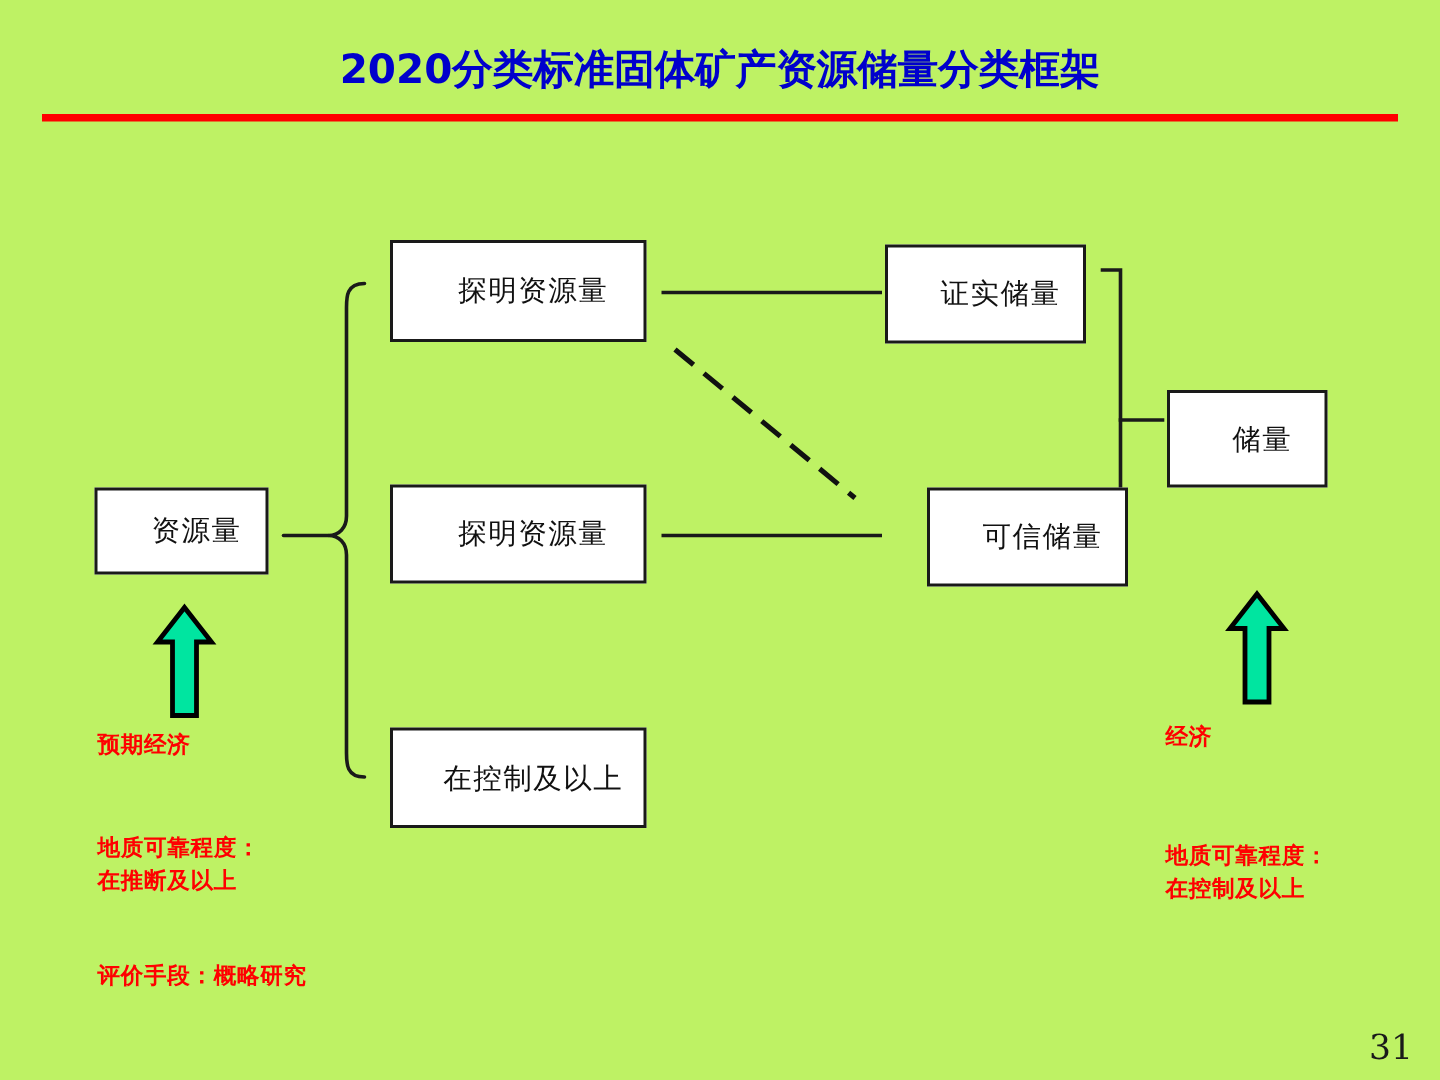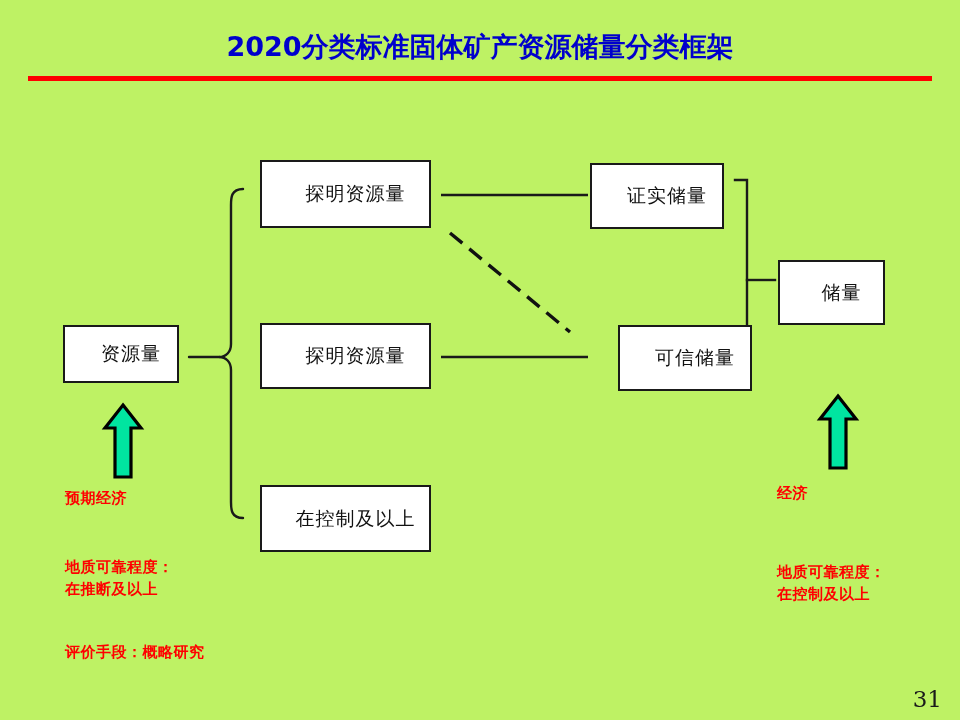--- a/index.html
+++ b/index.html
@@ -78,21 +78,21 @@
   #node-chuliang        { left: 778px; top: 248px; width: 107px; height: 65px; margin-top: 12px; }
 
   
   .annot {
     position: absolute;
     color: #FF0000;
     font-size: 15px;
     font-weight: bold;
     line-height: 22px;
     letter-spacing: 0.5px;
-    font-family: Liberation Sans, sans-serif;
+    font-family: Liberation Mono, monospace;
     white-space: pre-line;
   }
   #annot-left-economy    { left: 65px;  top: 487px; }
   #annot-left-geology    { left: 65px;  top: 556px; }
   #annot-left-method     { left: 65px;  top: 641px; }
   #annot-right-economy   { left: 777px; top: 482px; }
   #annot-right-geology   { left: 777px; top: 561px; }
   #annot-right-method    { left: 697px; top: 630px; width: 200px; }
 
   

